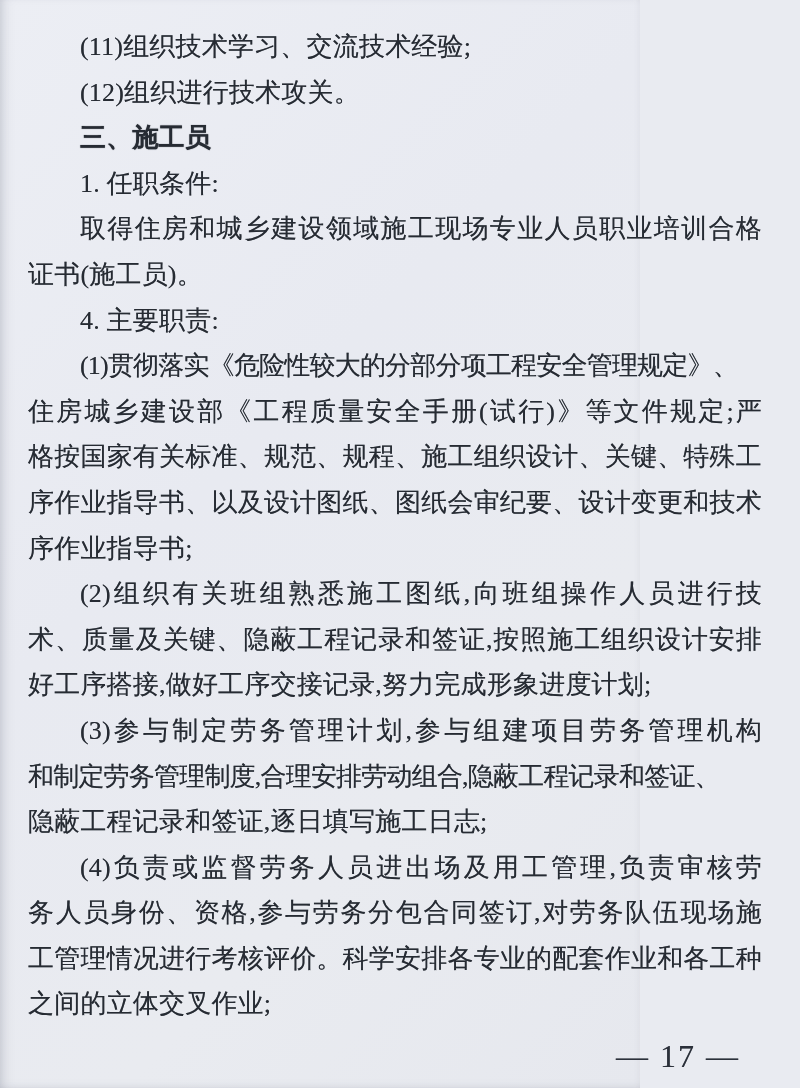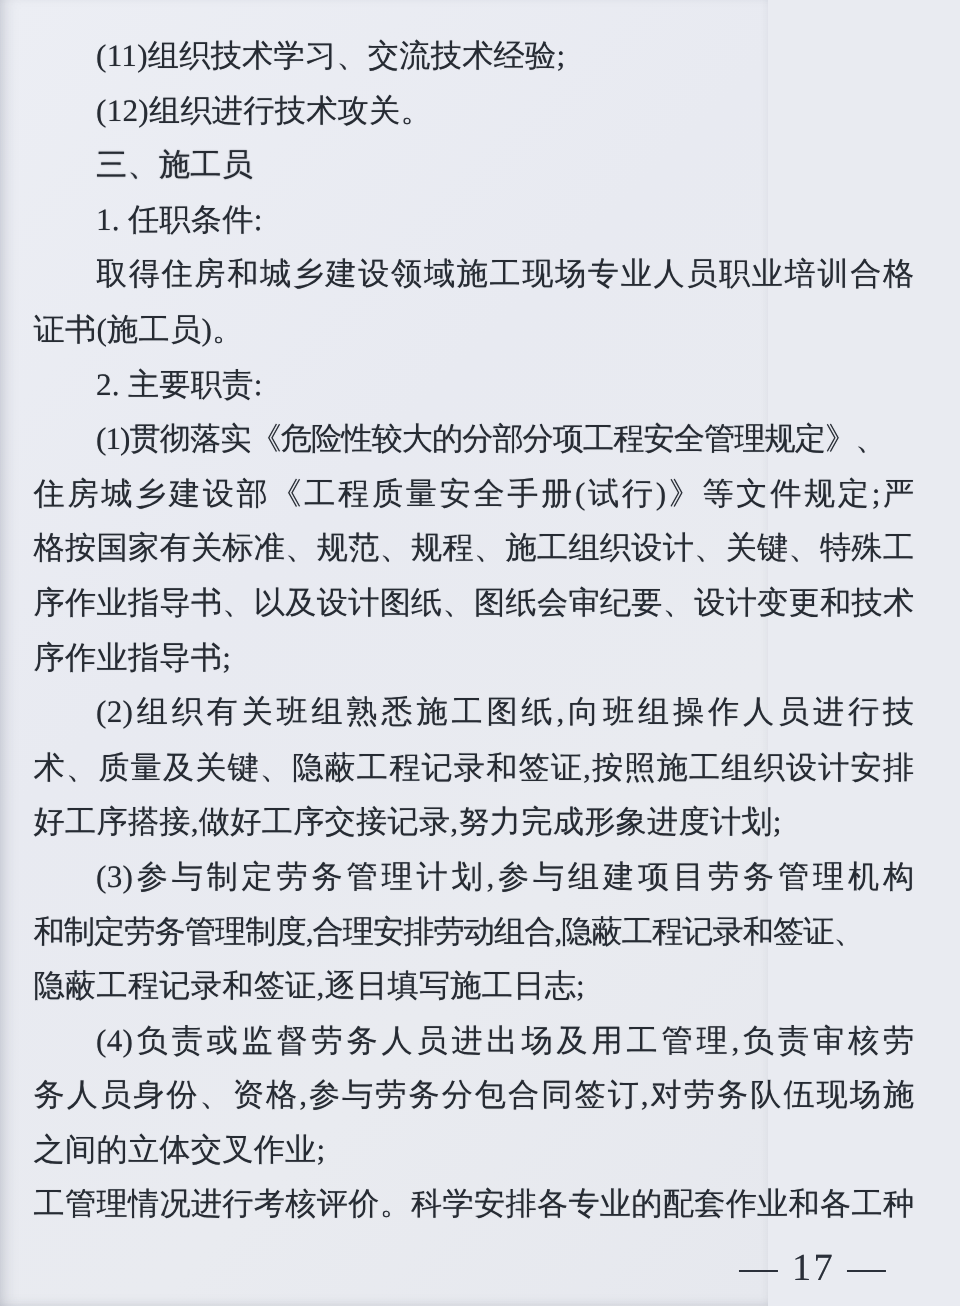--- a/index.html
+++ b/index.html
@@ -42,21 +42,21 @@
   }
   .line.fill {
     text-align: justify;
     text-align-last: justify;
   }
   .line.tight {
     white-space: nowrap;
     letter-spacing: -0.8px;
   }
   .line.heading {
-    font-weight: normal;
+    font-weight: bold;
     text-shadow: 0 0 1px rgba(38,43,51,0.8);
   }
   .page-number {
     position: absolute;
     top: 1038px;
     left: 0;
     width: 740px;
     text-align: right;
     font-size: 32px;
     letter-spacing: 2px;
@@ -68,31 +68,31 @@
 <body>
 
 <div class="scan-page">
   <div class="doc-body">
     <div class="line indent">(11)组织技术学习、交流技术经验;</div>
     <div class="line indent">(12)组织进行技术攻关。</div>
     <div class="line indent heading">三、施工员</div>
     <div class="line indent">1. 任职条件:</div>
     <div class="line indent fill">取得住房和城乡建设领域施工现场专业人员职业培训合格</div>
     <div class="line">证书(施工员)。</div>
-    <div class="line indent">2. 主要职责:</div>
+    <div class="line indent">4. 主要职责:</div>
     <div class="line indent tight">(1)贯彻落实《危险性较大的分部分项工程安全管理规定》、</div>
     <div class="line fill">住房城乡建设部《工程质量安全手册(试行)》等文件规定;严</div>
     <div class="line fill">格按国家有关标准、规范、规程、施工组织设计、关键、特殊工</div>
     <div class="line fill">序作业指导书、以及设计图纸、图纸会审纪要、设计变更和技术</div>
     <div class="line">序作业指导书;</div>
     <div class="line indent fill">(2)组织有关班组熟悉施工图纸,向班组操作人员进行技</div>
     <div class="line fill">术、质量及关键、隐蔽工程记录和签证,按照施工组织设计安排</div>
     <div class="line">好工序搭接,做好工序交接记录,努力完成形象进度计划;</div>
     <div class="line indent fill">(3)参与制定劳务管理计划,参与组建项目劳务管理机构</div>
     <div class="line tight">和制定劳务管理制度,合理安排劳动组合,隐蔽工程记录和签证、</div>
     <div class="line">隐蔽工程记录和签证,逐日填写施工日志;</div>
     <div class="line indent fill">(4)负责或监督劳务人员进出场及用工管理,负责审核劳</div>
     <div class="line fill">务人员身份、资格,参与劳务分包合同签订,对劳务队伍现场施</div>
+    <div class="line fill">工管理情况进行考核评价。科学安排各专业的配套作业和各工种</div>
     <div class="line">之间的立体交叉作业;</div>
-    <div class="line fill">工管理情况进行考核评价。科学安排各专业的配套作业和各工种</div>
   </div>
   <div class="page-number">— 17 —</div>
 </div>
 
 </body></html>

